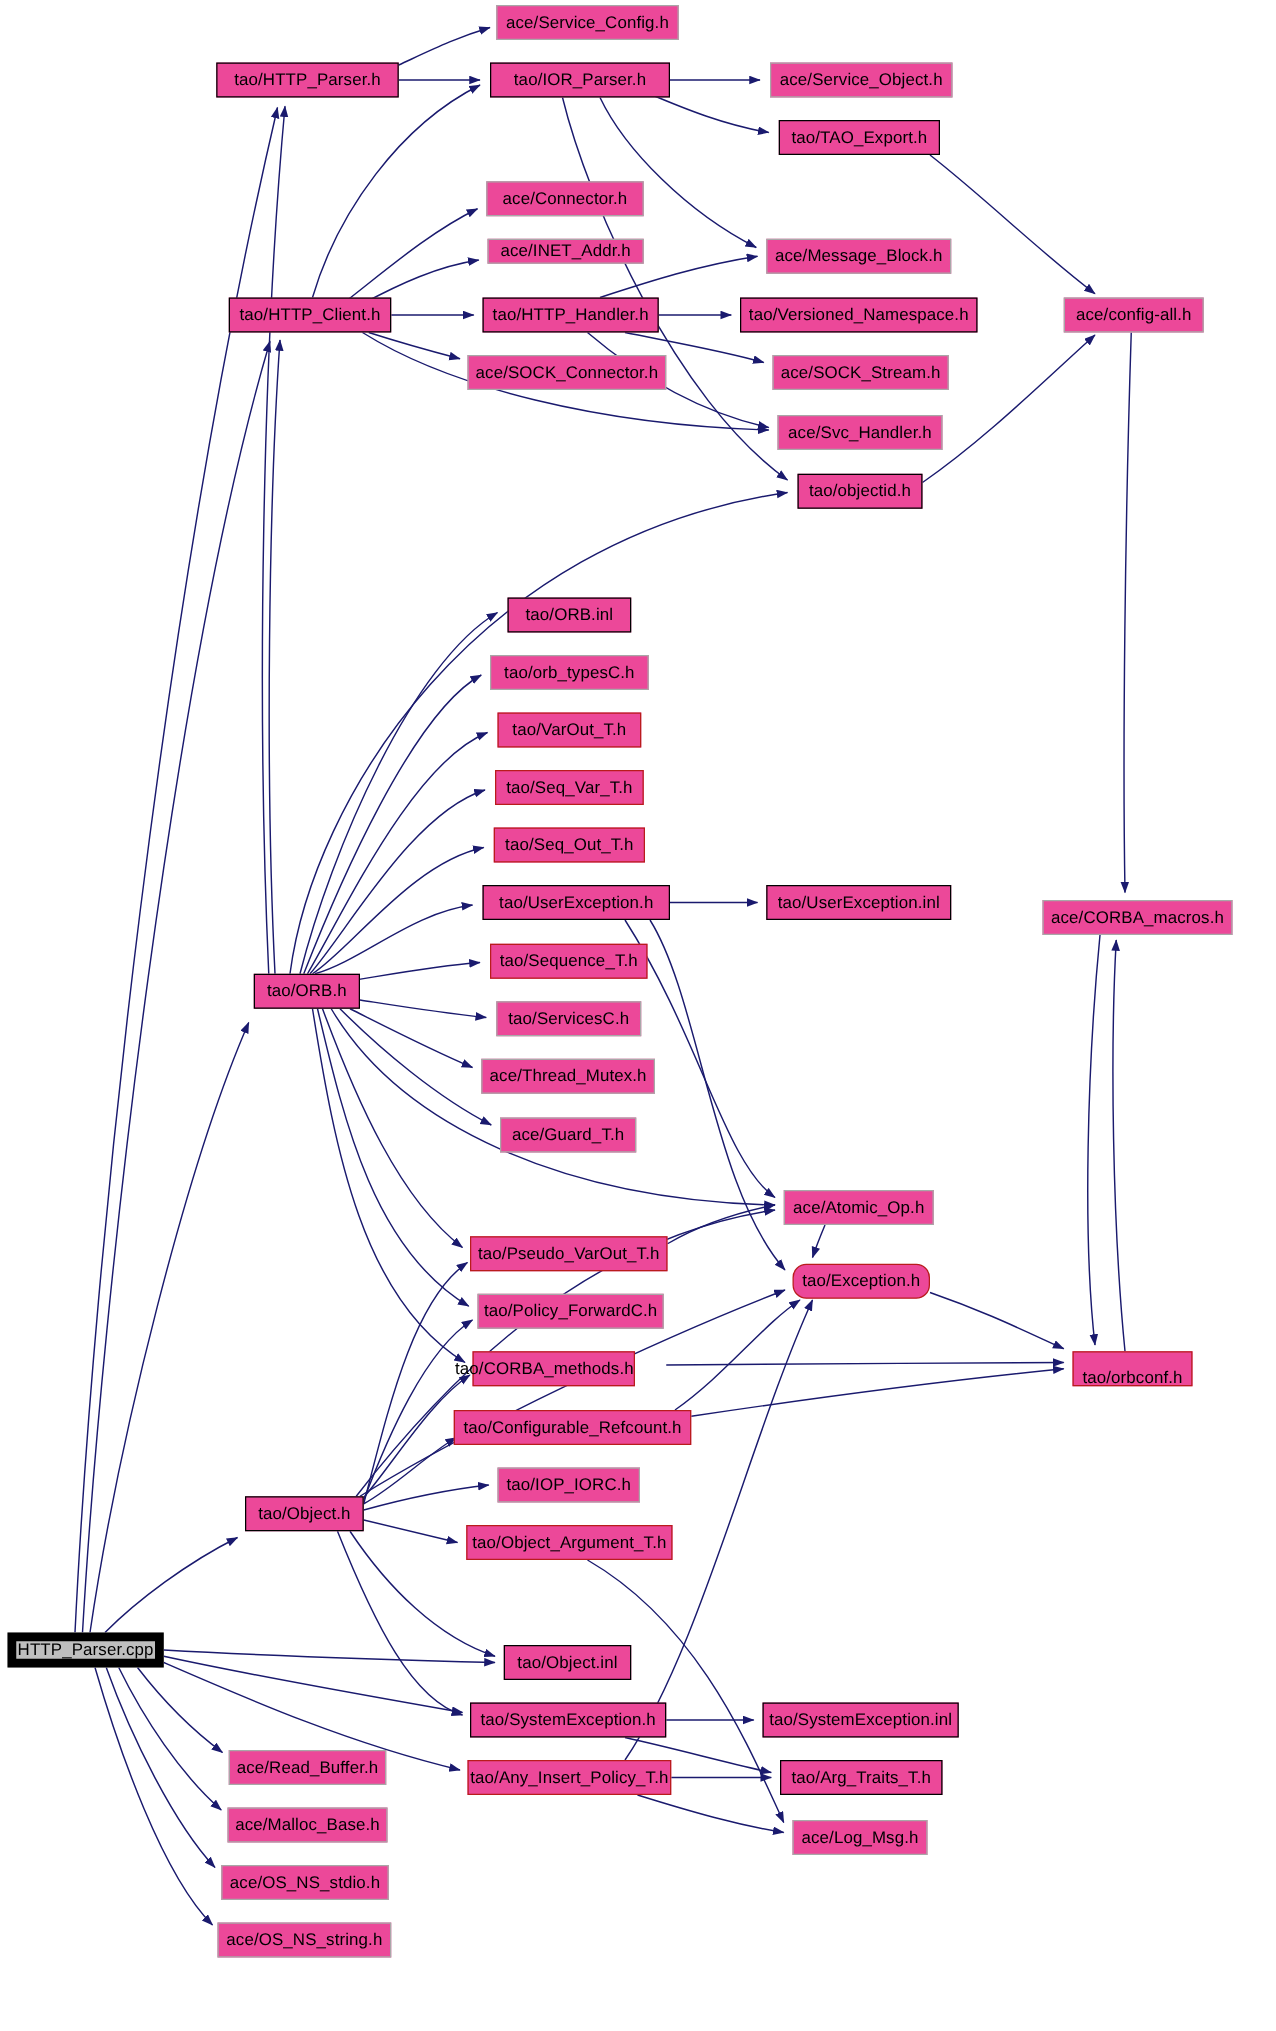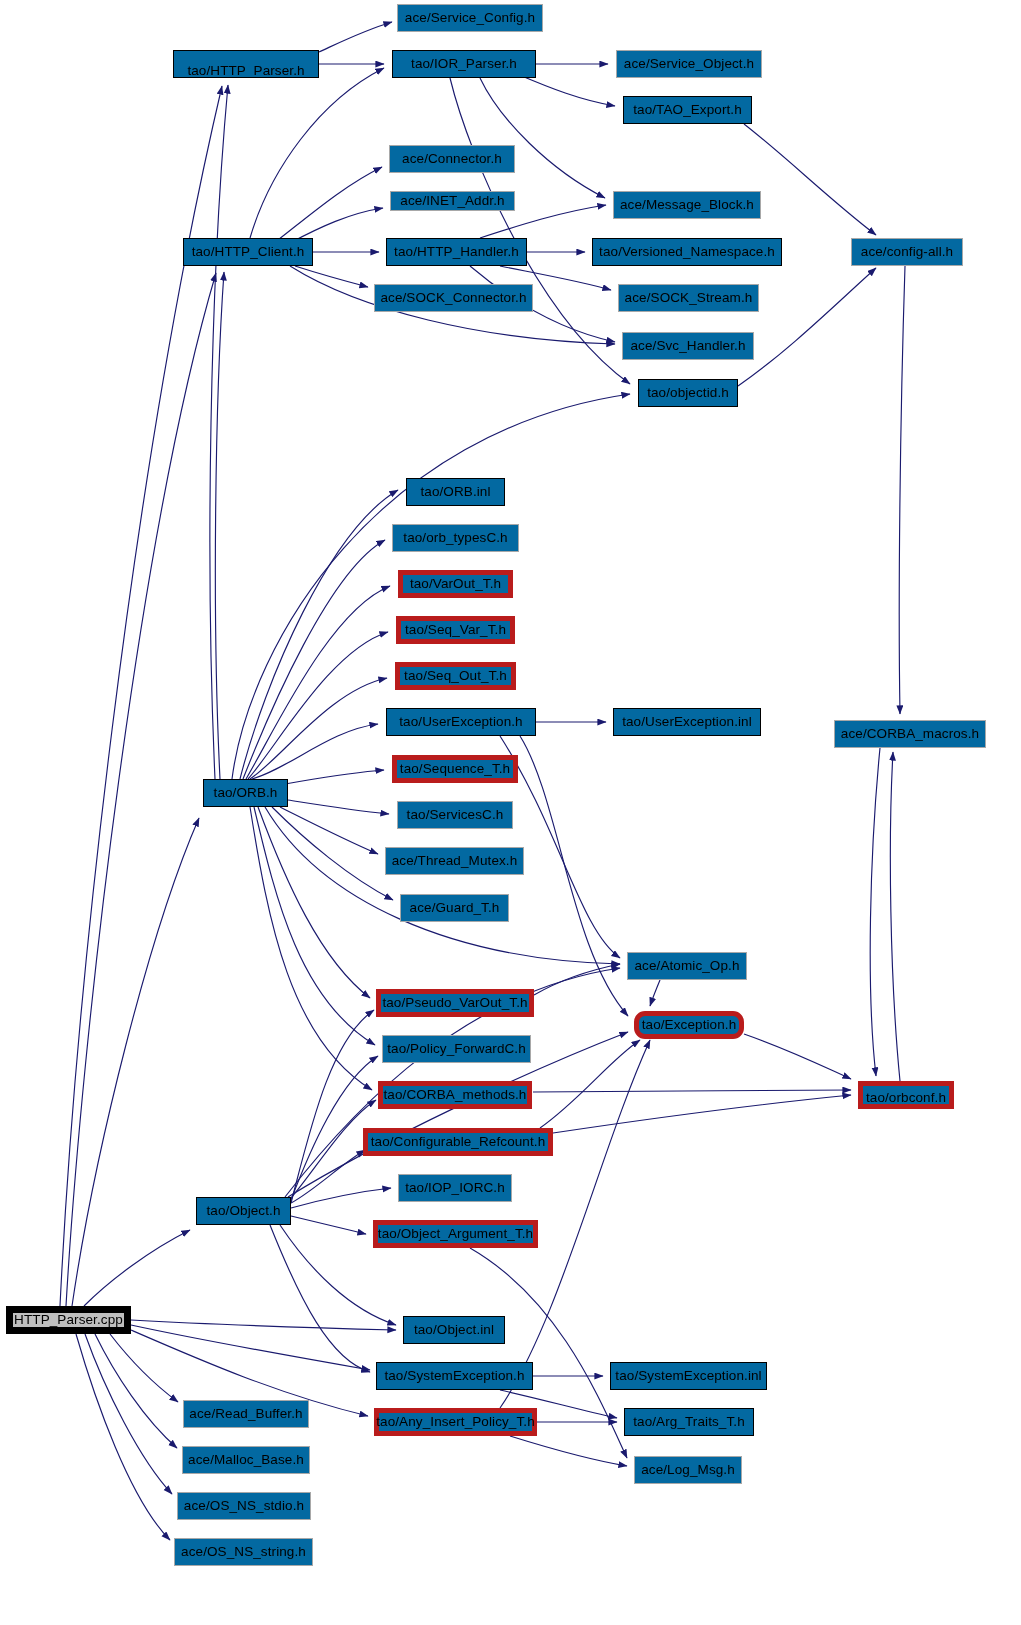--- a/index.html
+++ b/index.html
@@ -15,26 +15,26 @@
   .node{
     position:absolute;
     box-sizing:border-box;
     display:flex;
     align-items:center;
     justify-content:center;
     white-space:nowrap;
     font-size:13.5px;
     line-height:1;
     color:#000000;
-    background:#0369a1;
+    background:#ec4899;
     border:1px solid #a8a8a8;
     letter-spacing:.1px;
   }
   .node.strong{border:1px solid #000000;}
-  .node.red{border:5px solid #b91c1c;}
+  .node.red{border:1px solid #b91c1c;}
   .node.current{
     background:#bfbfbf;
     border:7px solid #000000;
   }
   .node span{pointer-events:none;}
 </style>
 </head>
 <body>
 
 <div id="canvas">
@@ -118,21 +118,21 @@
         <path d="M 540,1128 C 580,1100 610,1060 640,1040" stroke="#1a1a6e"></path>
         <path d="M 470,1248 C 560,1300 600,1400 627,1458" stroke="#1a1a6e"></path>
         <path d="M 534,995 C 560,980 590,970 620,964" stroke="#1a1a6e"></path>
         <path d="M 500,736 C 560,830 580,930 620,958" stroke="#1a1a6e"></path>
       </g>
   </svg>
   <div id="node-layer">
       <div class="node " style="left: 397px; top: 4px; width: 146px; height: 28px;">
         <span>ace/Service_Config.h</span>
       </div>
-      <div class="node strong" style="left: 173px; top: 50px; width: 146px; height: 28px; align-items: flex-end;">
+      <div class="node strong" style="left: 173px; top: 50px; width: 146px; height: 28px;">
         <span>tao/HTTP_Parser.h</span>
       </div>
       <div class="node strong" style="left: 392px; top: 50px; width: 144px; height: 28px;">
         <span>tao/IOR_Parser.h</span>
       </div>
       <div class="node " style="left: 616px; top: 50px; width: 146px; height: 28px;">
         <span>ace/Service_Object.h</span>
       </div>
       <div class="node strong" style="left: 623px; top: 96px; width: 129px; height: 28px;">
         <span>tao/TAO_Export.h</span>
@@ -214,21 +214,21 @@
       </div>
       <div class="node red" style="left: 376px; top: 989px; width: 158px; height: 28px;">
         <span>tao/Pseudo_VarOut_T.h</span>
       </div>
       <div class="node red" style="left: 634px; top: 1011px; width: 110px; height: 28px; border-radius: 11px;">
         <span>tao/Exception.h</span>
       </div>
       <div class="node " style="left: 382px; top: 1035px; width: 149px; height: 28px;">
         <span>tao/Policy_ForwardC.h</span>
       </div>
-      <div class="node red" style="left: 378px; top: 1081px; width: 154px; height: 28px;">
+      <div class="node red" style="left: 378px; top: 1081px; width: 130px; height: 28px; justify-content: flex-end;">
         <span>tao/CORBA_methods.h</span>
       </div>
       <div class="node red" style="left: 858px; top: 1081px; width: 96px; height: 28px; align-items: flex-end;">
         <span>tao/orbconf.h</span>
       </div>
       <div class="node red" style="left: 363px; top: 1128px; width: 190px; height: 28px;">
         <span>tao/Configurable_Refcount.h</span>
       </div>
       <div class="node " style="left: 398px; top: 1174px; width: 114px; height: 28px;">
         <span>tao/IOP_IORC.h</span>

